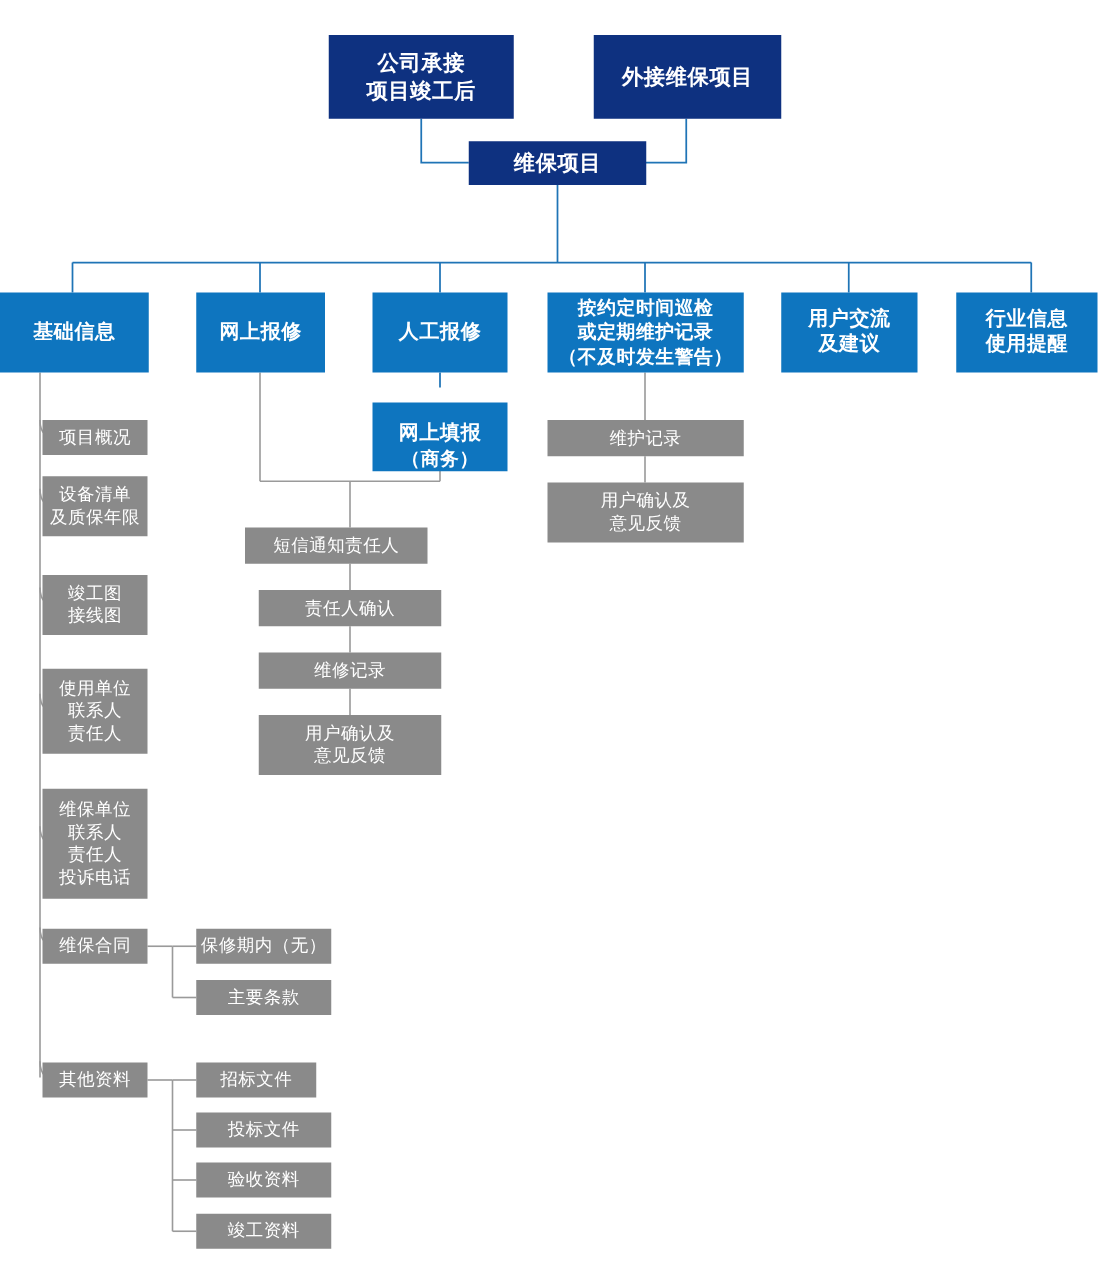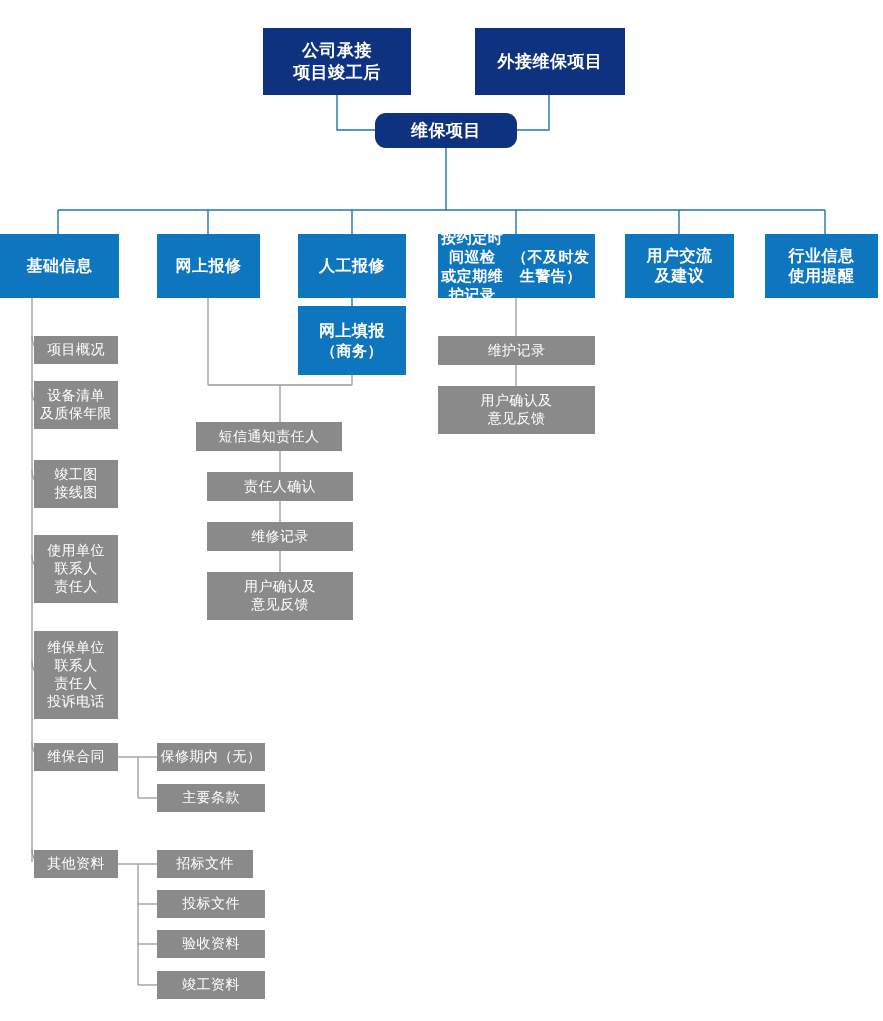--- a/index.html
+++ b/index.html
@@ -130,41 +130,41 @@
       <path d="M516,298 L516,336"></path>
       <path d="M516,365 L516,386"></path>
     </g>
   </svg>
 
   <div class="node navy" style="left:263px; top:28px; width:148px; height:67px;">公司承接
 项目竣工后</div>
 
   <div class="node navy" style="left:475px; top:28px; width:150px; height:67px;">外接维保项目</div>
 
-  <div class="node navy" style="left:375px; top:113px; width:142px; height:35px;border-radius:11px;">维保项目</div>
+  <div class="node navy" style="left:375px; top:113px; width:142px; height:35px;">维保项目</div>
 
   <div class="node blue" style="left:0px; top:234px; width:119px; height:64px;">基础信息</div>
 
   <div class="node blue" style="left:157px; top:234px; width:103px; height:64px;text-align:center;">网上报修</div>
 
   <div class="node blue" style="left:298px; top:234px; width:108px; height:64px;">人工报修</div>
 
-  <div class="node blue small" style="left:438px; top:234px; width:157px; height:64px; flex-direction:row;">
+  <div class="node blue small" style="left:438px; top:234px; width:157px; height:64px; flex-direction:column;">
     <span style="white-space:pre-line;">按约定时间巡检
 或定期维护记录</span>
     <span class="sub2">（不及时发生警告）</span>
   </div>
 
   <div class="node blue" style="left:625px; top:234px; width:109px; height:64px;">用户交流
 及建议</div>
 
   <div class="node blue" style="left:765px; top:234px; width:113px; height:64px;">行业信息
 使用提醒</div>
 
-  <div class="node blue" style="left:298px; top:306px; width:108px; height:69px; flex-direction:column;">
+  <div class="node blue" style="left:298px; top:322px; width:108px; height:55px; flex-direction:column;justify-content:flex-end;">
     <span>网上填报</span>
     <span class="sub2">（商务）</span>
   </div>
 
   <div class="node gray" style="left:34px; top:336px; width:84px; height:28px;">项目概况</div>
 
   <div class="node gray" style="left:34px; top:381px; width:84px; height:48px;">设备清单
 及质保年限</div>
 
   <div class="node gray" style="left:34px; top:460px; width:84px; height:48px;">竣工图

